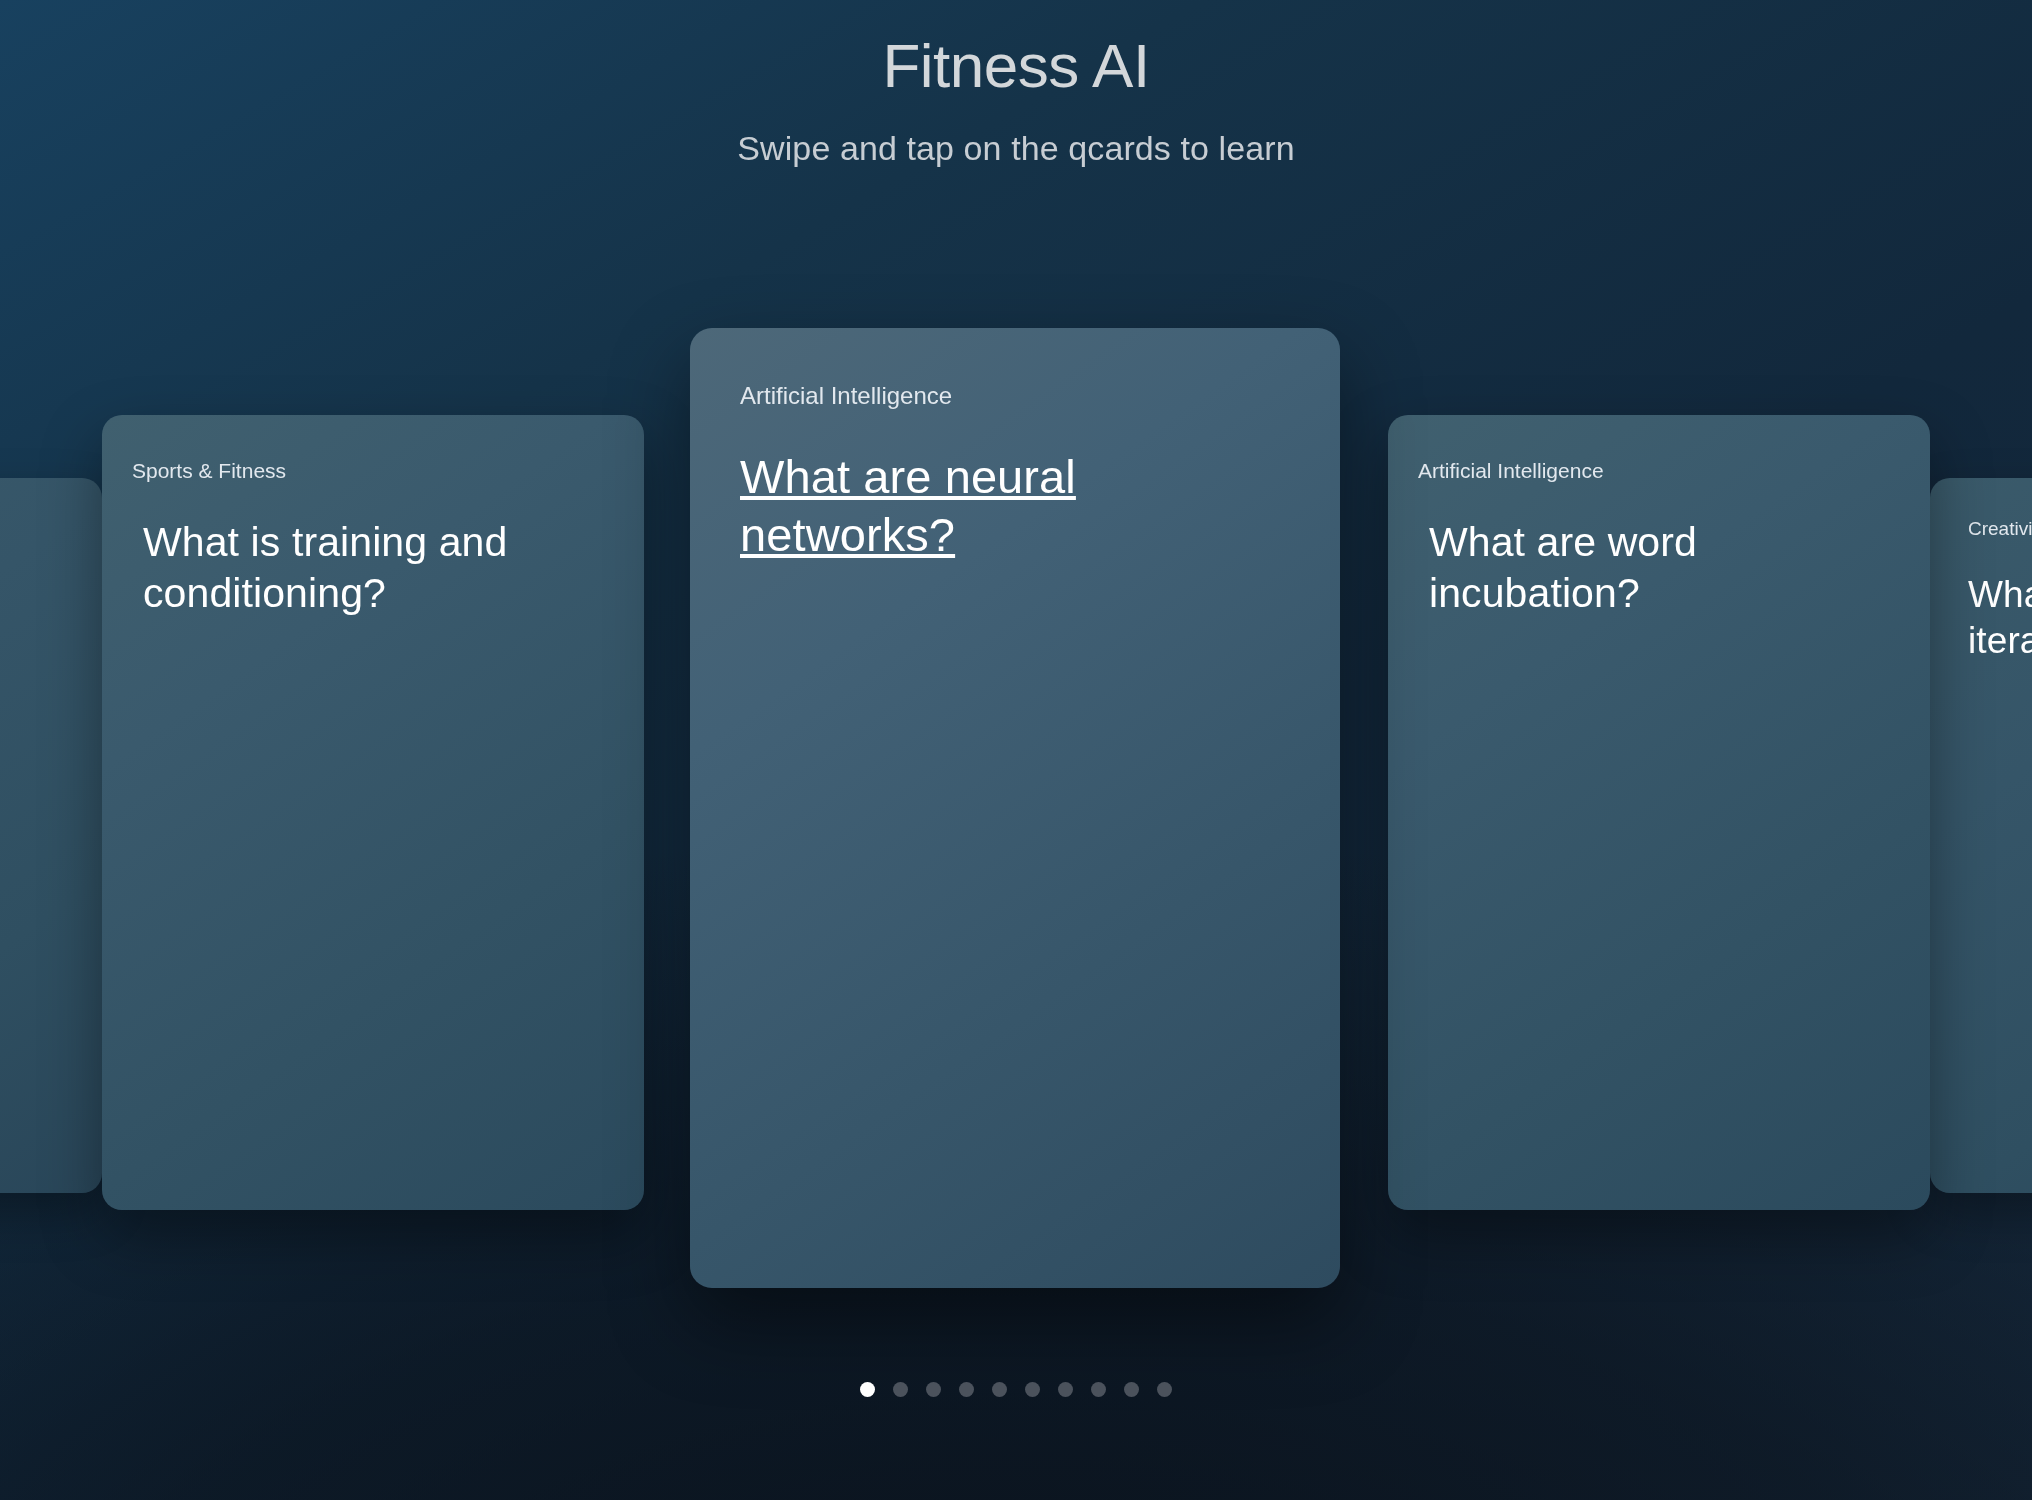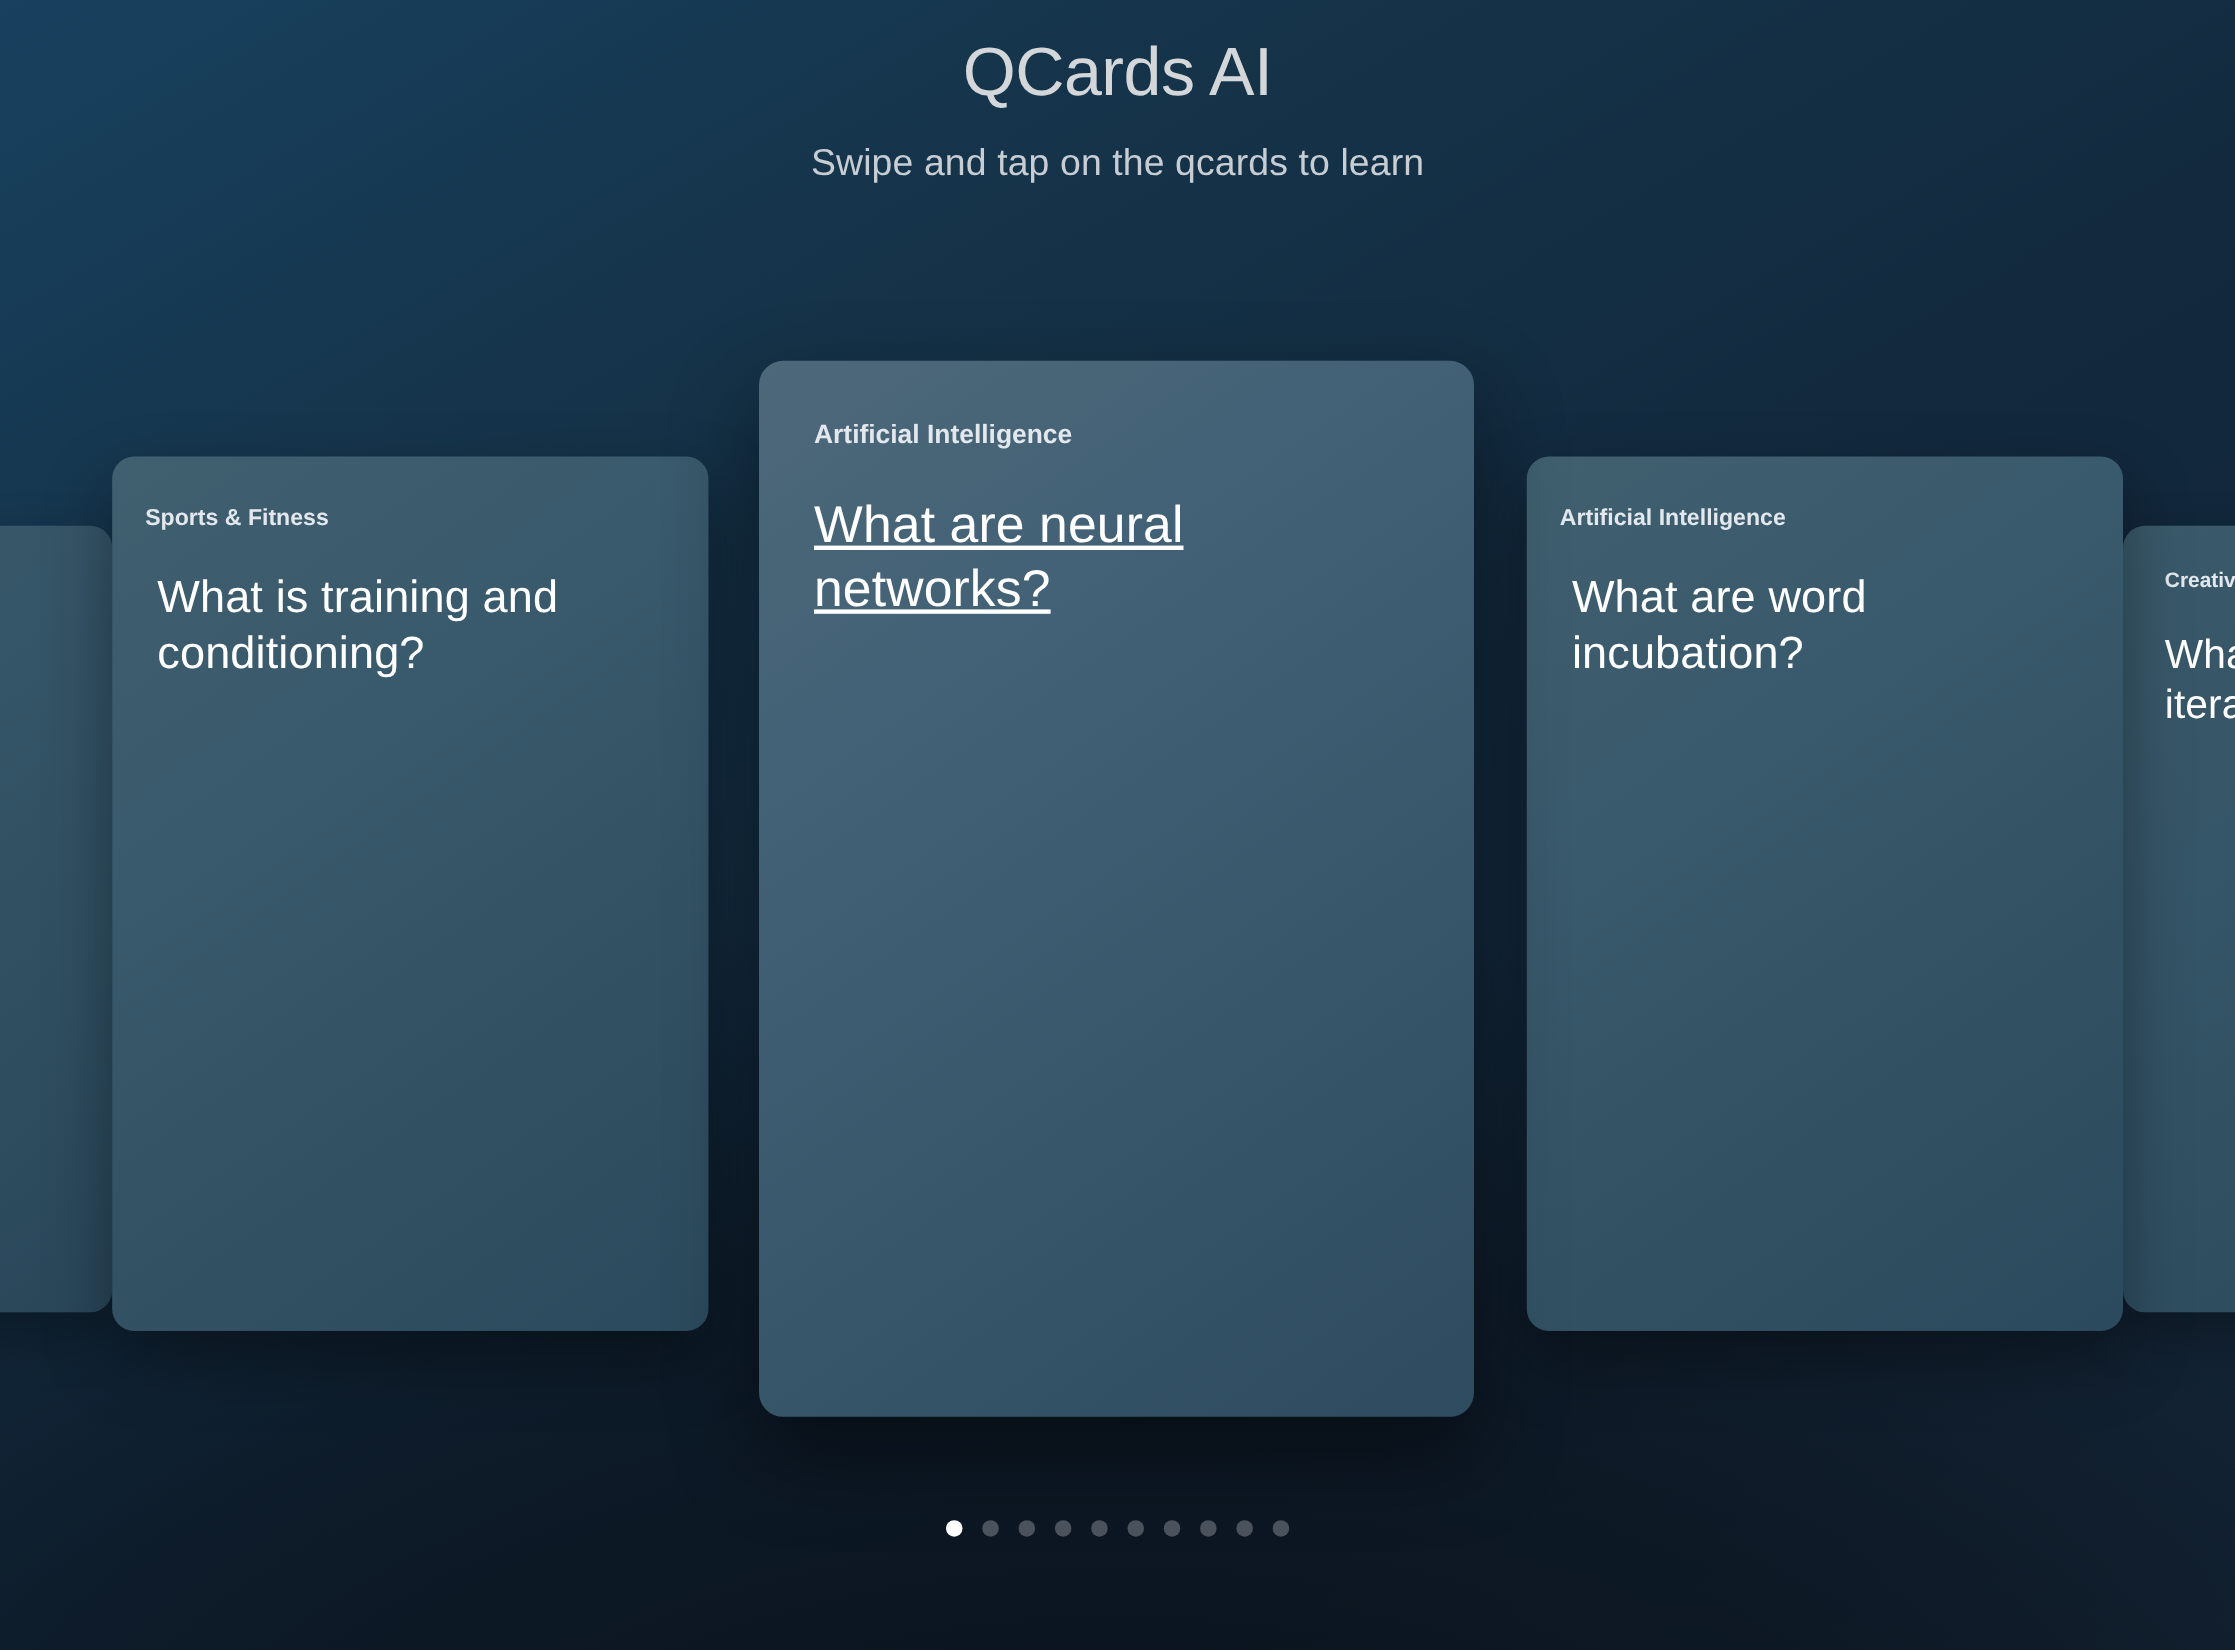--- a/index.html
+++ b/index.html
@@ -99,21 +99,21 @@
     padding: 40px 38px;
     background: linear-gradient(145deg, #3a5a6a 0%, #355568 34%, #2f4f61 70%, #294659 100%);
     z-index: 2;
     box-shadow: 0 20px 48px rgba(0,0,0,0.32);
   }
   .qcard.edge-left  { left: -378px; }
   .qcard.edge-right { left: 1930px; }
 
   .card-category {
     color: #e2e8ee;
-    font-weight: 700;
+    font-weight: 400;
     white-space: nowrap;
   }
   .qcard.center .card-category { font-size: 24px; margin-bottom: 38px; }
   .qcard.adj    .card-category { font-size: 21px; margin-bottom: 34px; }
   .qcard.edge   .card-category { font-size: 19px; margin-bottom: 32px; }
 
   .card-question {
     color: #ffffff;
     font-weight: 400;
     letter-spacing: 0.1px;
@@ -143,21 +143,21 @@
   .dot.active {
     background: #ffffff;
   }
 </style>
 </head>
 <body>
 
 <div class="app-root">
 
   <div class="header">
-    <h1 class="app-title">QCards AI</h1>
+    <h1 class="app-title">Fitness AI</h1>
     <p class="app-subtitle">Swipe and tap on the qcards to learn</p>
   </div>
 
   <div class="carousel">
 
     <div class="qcard edge edge-left">
       <div class="card-category">Sports &amp; Fitness</div>
       <div class="card-question">How does nutrition affect peak performance?</div>
     </div>
 

